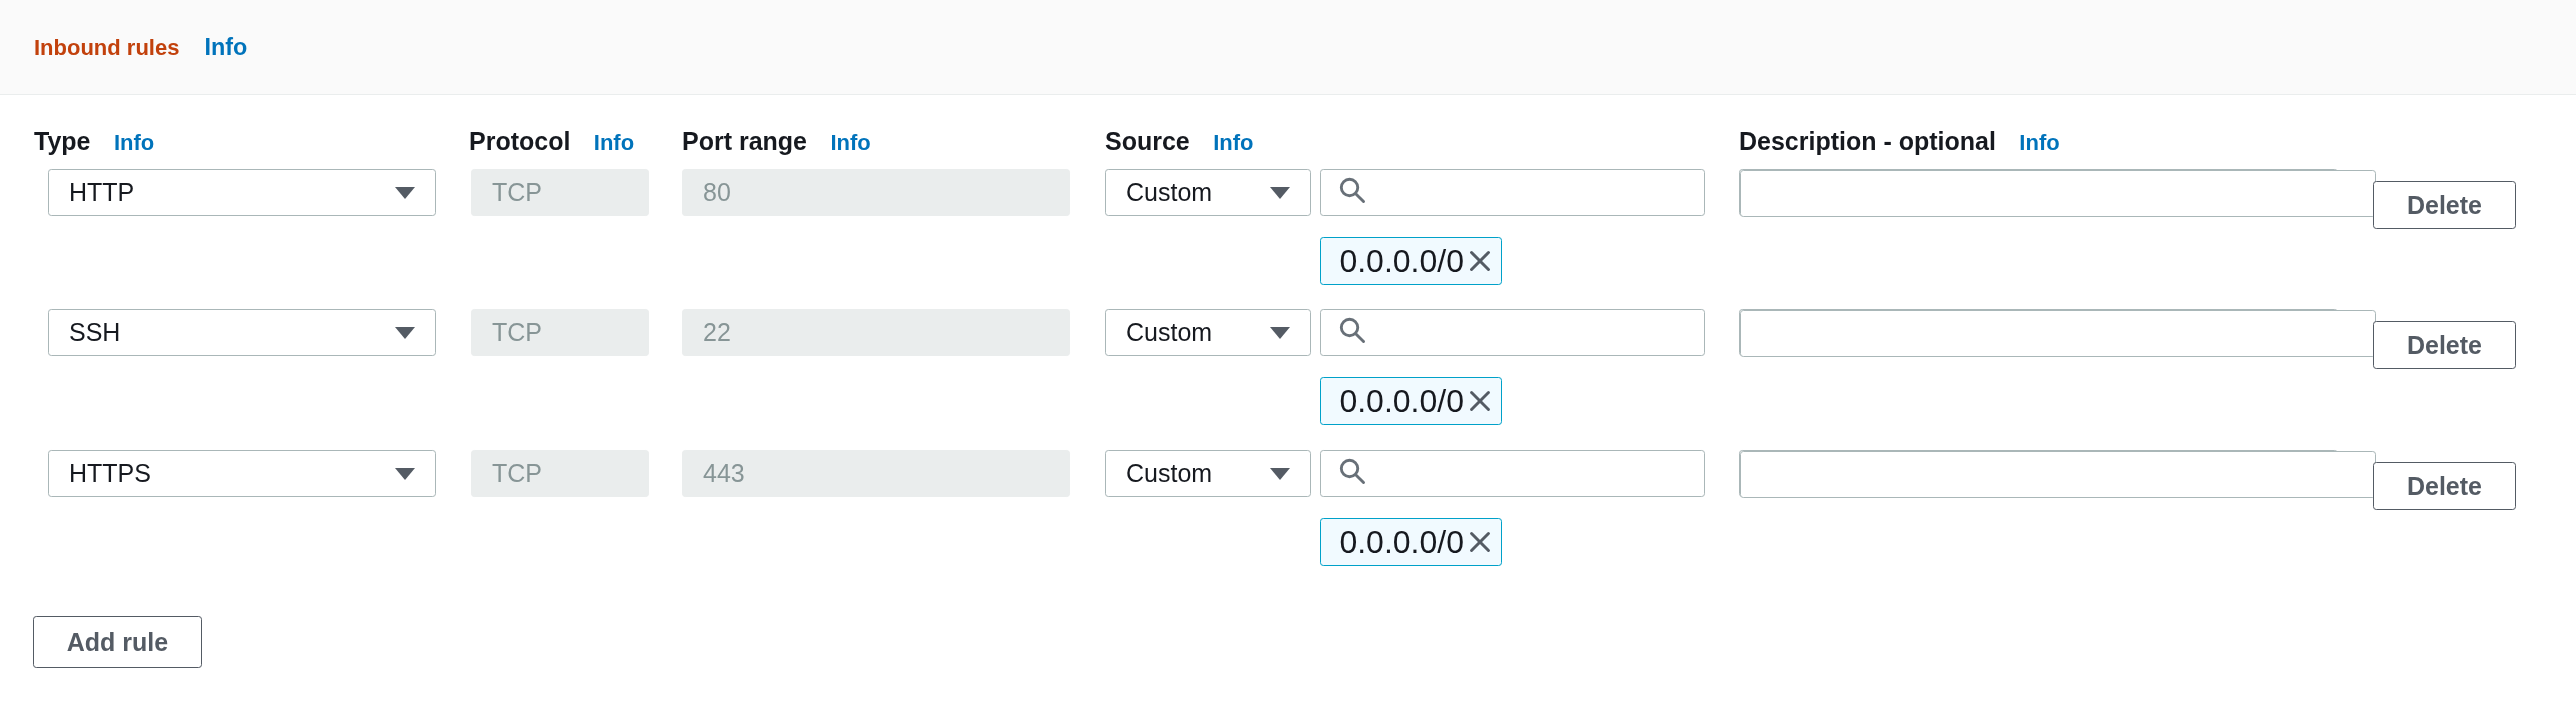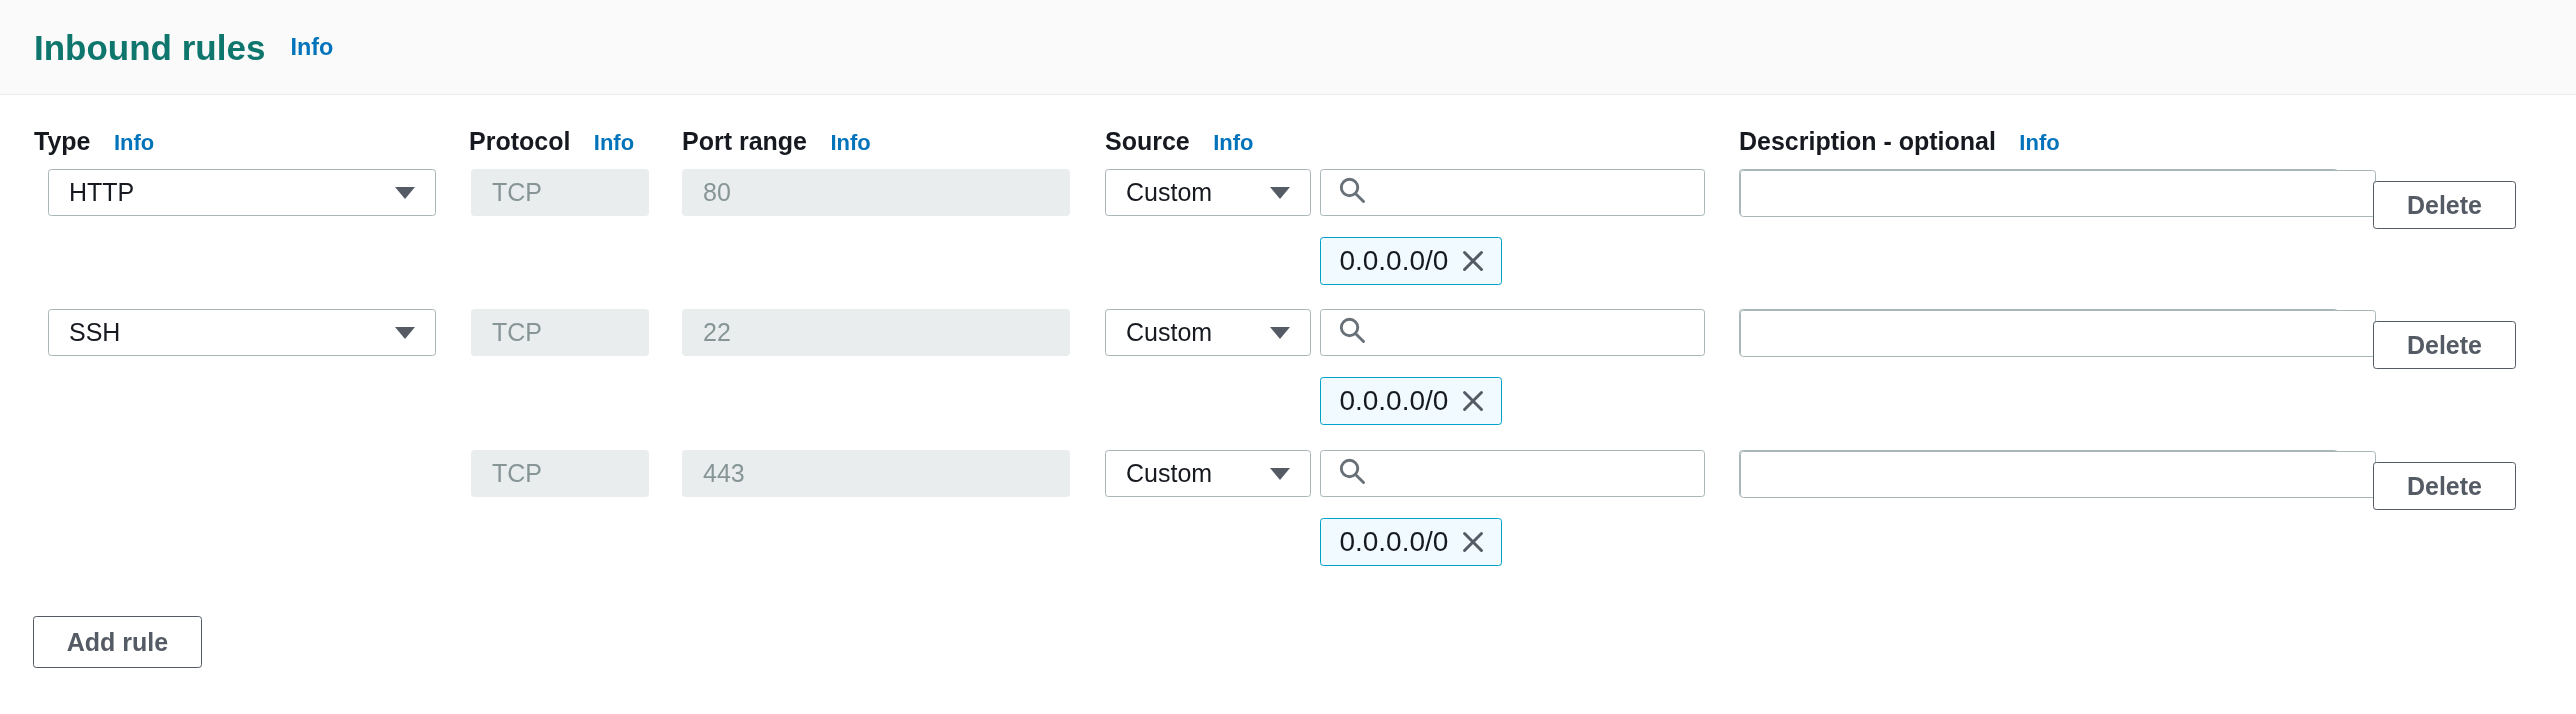--- a/index.html
+++ b/index.html
@@ -3,21 +3,21 @@
 <meta charset="utf-8">
 <style>
   html,body{margin:0;padding:0;background:#ffffff;}
   body{font-family:"Liberation Sans","DejaVu Sans",sans-serif;color:#16191f;}
   .screen{position:relative;width:2576px;height:714px;background:#ffffff;overflow:hidden;}
 
   
   .header-band{position:absolute;left:0;top:0;width:100%;height:95px;
     background:#fafafa;border-bottom:1.7px solid #eaeded;box-sizing:border-box;}
   .title-wrap{position:absolute;left:34px;top:0;height:95px;display:flex;align-items:center;gap:25px;}
-  .panel-title{font-size:35px;font-weight:700;color:#0f766e;}
+  .panel-title{font-size:22px;font-weight:700;color:#c2410c;}
   .info-link{font-size:23.4px;font-weight:700;color:#0073bb;cursor:pointer;}
 
   
   .col-labels{position:absolute;top:127px;left:0;width:100%;height:33px;}
   .col-label{position:absolute;display:flex;align-items:baseline;gap:23.4px;white-space:nowrap;}
   .col-label .lbl{font-size:25px;font-weight:700;color:#16191f;}
   .col-label .info-link{font-size:22px;}
 
   
   .rule-row{position:absolute;left:0;width:100%;height:125px;}
@@ -31,21 +31,21 @@
     font-family:"Liberation Sans","DejaVu Sans",sans-serif;color:#16191f;outline:none;}
   .search-wrap{padding:0;}
   .search-wrap input{position:absolute;left:0;top:0;width:100%;height:100%;box-sizing:border-box;
     border:1.7px solid #aab7b8;border-radius:3.3px;background:#fff;padding:0 16.7px 0 60px;font-size:25px;
     font-family:"Liberation Sans","DejaVu Sans",sans-serif;outline:none;}
   .search-icon{position:absolute;left:18.4px;top:50%;transform:translateY(-50%);z-index:2;pointer-events:none;}
 
   
   .chip{position:absolute;box-sizing:border-box;height:48px;border-radius:3.3px;background:#f1faff;
     border:1.7px solid #00a1c9;display:flex;align-items:center;justify-content:space-between;
-    padding:0 11.7px 0 18.4px;font-size:28px;color:#16191f;}
+    padding:0 11.7px 0 18.4px;font-size:32px;color:#16191f;}
   .chip-x{display:flex;align-items:center;justify-content:center;width:33px;height:33px;cursor:pointer;flex:none;}
 
   
   .btn{box-sizing:border-box;background:#ffffff;border:1.7px solid #545b64;border-radius:3.3px;
     color:#545b64;font-weight:700;font-size:25px;display:flex;align-items:center;justify-content:center;
     cursor:pointer;font-family:"Liberation Sans","DejaVu Sans",sans-serif;}
   .delete-btn{position:absolute;left:2373px;top:12px;width:143px;height:48px;}
   .add-rule-btn{position:absolute;left:33px;top:616px;width:169px;height:52px;}
 
   
@@ -163,20 +163,24 @@
           </svg>
       </span>
     </div>
     <div class="cell text-input c-desc" style="padding:0;">
       <input class="text-input" style="position: absolute; inset: 0px; width: 100%; height: 100%; border-radius: 3.3px;" type="text" value="">
     </div>
     <button class="btn delete-btn">Delete</button>
   </div>
 
   <div class="rule-row" style="top:450px">
+    <div class="cell select c-type">
+      <span>HTTPS</span>
+      <span class="caret"></span>
+    </div>
     <div class="cell disabled-field c-proto">
       <span>TCP</span>
     </div>
     <div class="cell disabled-field c-port">
       <span>443</span>
     </div>
     <div class="cell select c-src">
       <span>Custom</span>
       <span class="caret"></span>
     </div>

